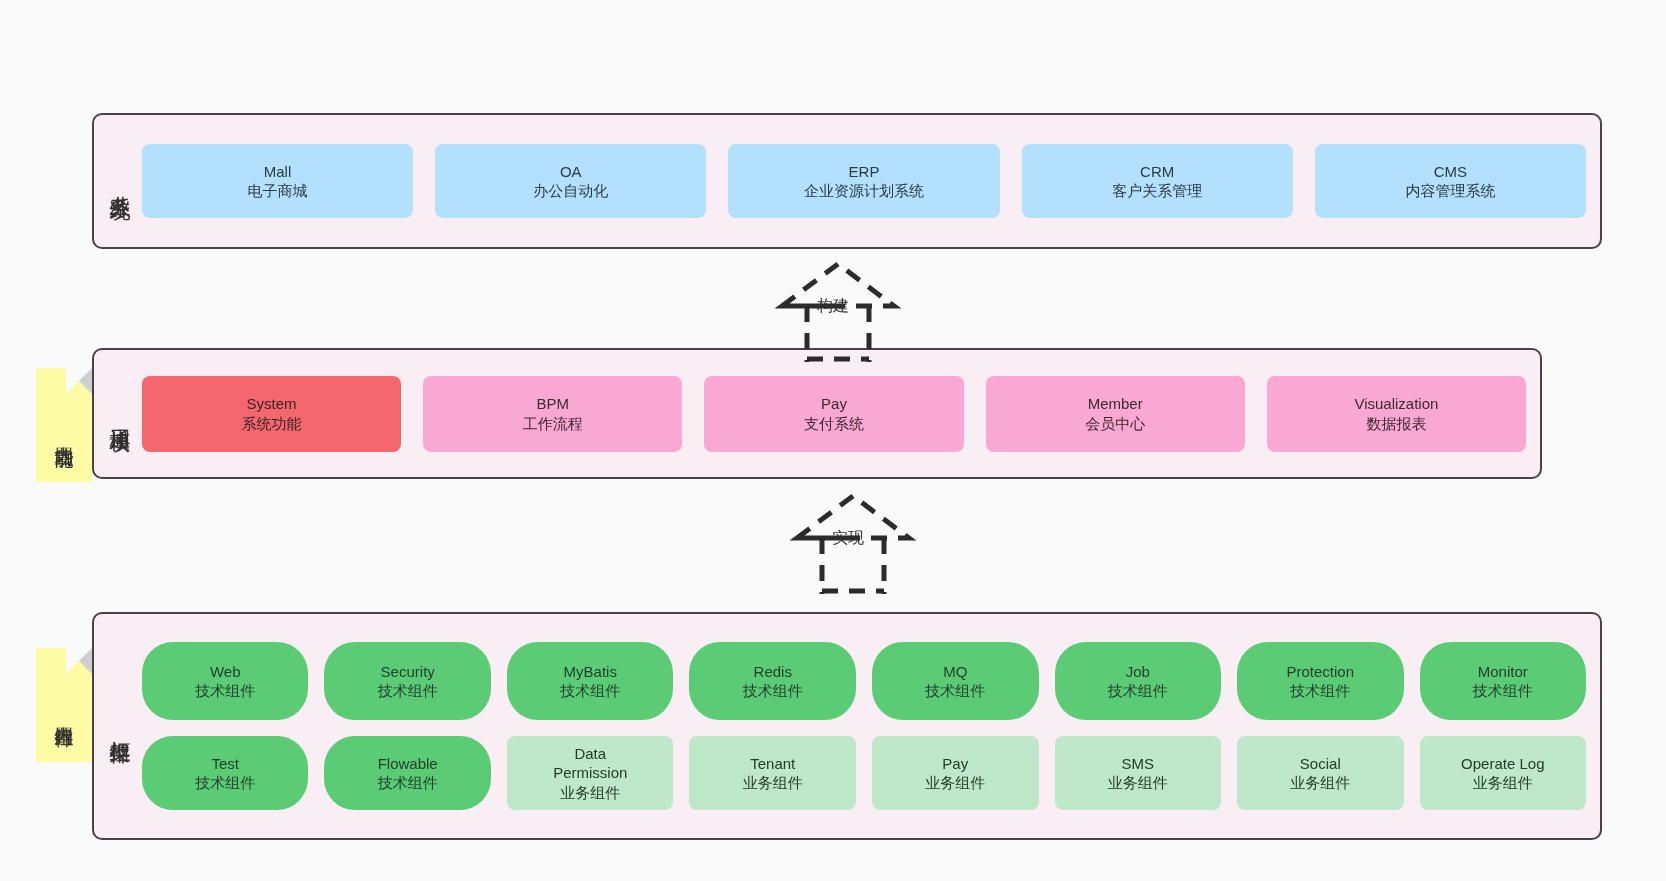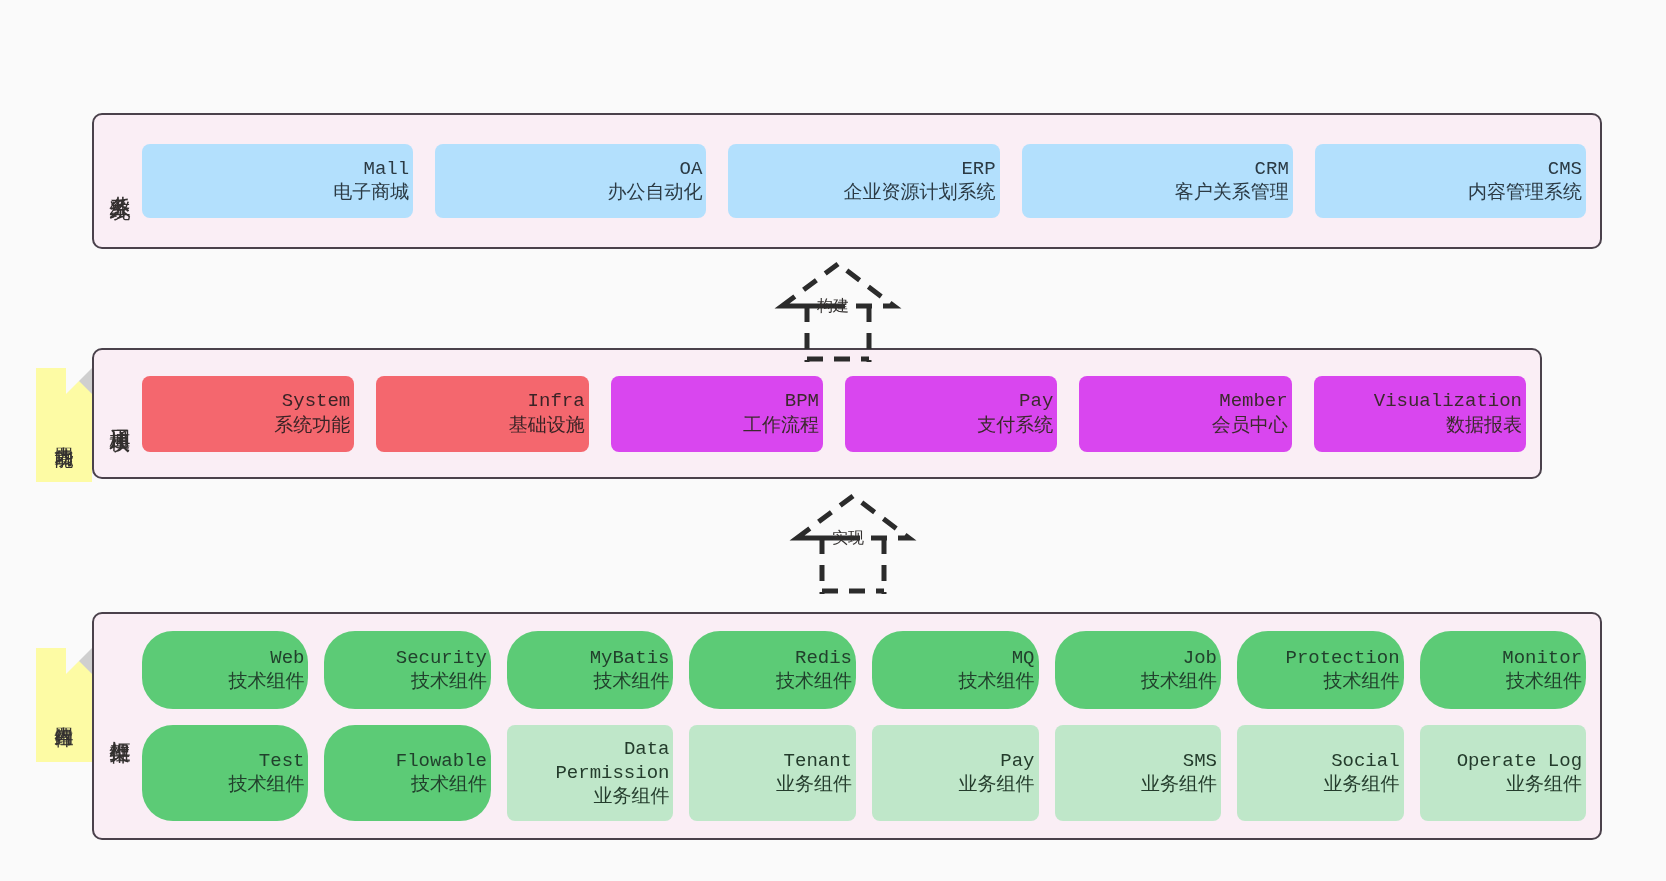--- a/index.html
+++ b/index.html
@@ -65,38 +65,37 @@
     gap: 22px;
     align-items: stretch;
   }
 
   
   .node {
     flex: 1 1 0;
     border-radius: 8px;
     display: flex;
     flex-direction: column;
-    align-items: flex-end;
+    align-items: center;
     justify-content: center;
     text-align: center;
-    font-size: 19px;
+    font-size: 15px;
     line-height: 1.28;
     color: #2e3c36;
     padding: 6px 4px;
     box-sizing: border-box;
     user-select: none;
-    font-family: Liberation Mono, monospace;
   }
   .node .l1 { display: block; }
   .node .l2 { display: block; }
   .node .l3 { display: block; }
 
   .node.blue   { background: #b3e0fd; color: #2b3a44; }
   .node.red    { background: #f4676e; color: #3a2326; }
-  .node.pink   { background: #d946ef; color: #3b2a2d; }
+  .node.pink   { background: #f9a8d4; color: #3b2a2d; }
   .node.green  { background: #5ccb76; color: #21402c; border-radius: 31px; }
   .node.lgreen { background: #bfe7c9; color: #243c2c; }
 
   
   .sticky {
     position: absolute;
     background: #fdfba4;
     box-sizing: border-box;
     display: flex;
     align-items: center;
@@ -210,24 +209,20 @@
   <div class="layer" id="layer-common" style="left:92px; top:348px; width:1450px; height:131px;">
     <div class="layer-title">通用模块</div>
     <div class="layer-body">
       <div class="row" style="height:76px;">
 
         <div class="node red">
           <span class="l1">System</span>
           <span class="l2">系统功能</span>
         </div>
 
-        <div class="node red">
-          <span class="l1">Infra</span>
-          <span class="l2">基础设施</span>
-        </div>
 
         <div class="node pink">
           <span class="l1">BPM</span>
           <span class="l2">工作流程</span>
         </div>
 
         <div class="node pink">
           <span class="l1">Pay</span>
           <span class="l2">支付系统</span>
         </div>
@@ -294,21 +289,21 @@
         <div class="node green">
           <span class="l1">Protection</span>
           <span class="l2">技术组件</span>
         </div>
         <div class="node green">
           <span class="l1">Monitor</span>
           <span class="l2">技术组件</span>
         </div>
       </div>
 
-      <div class="row" style="height:96px; gap:16px;">
+      <div class="row" style="height:74px; gap:16px;">
         <div class="node green">
           <span class="l1">Test</span>
           <span class="l2">技术组件</span>
         </div>
         <div class="node green">
           <span class="l1">Flowable</span>
           <span class="l2">技术组件</span>
         </div>
         <div class="node lgreen">
           <span class="l1">Data</span>

